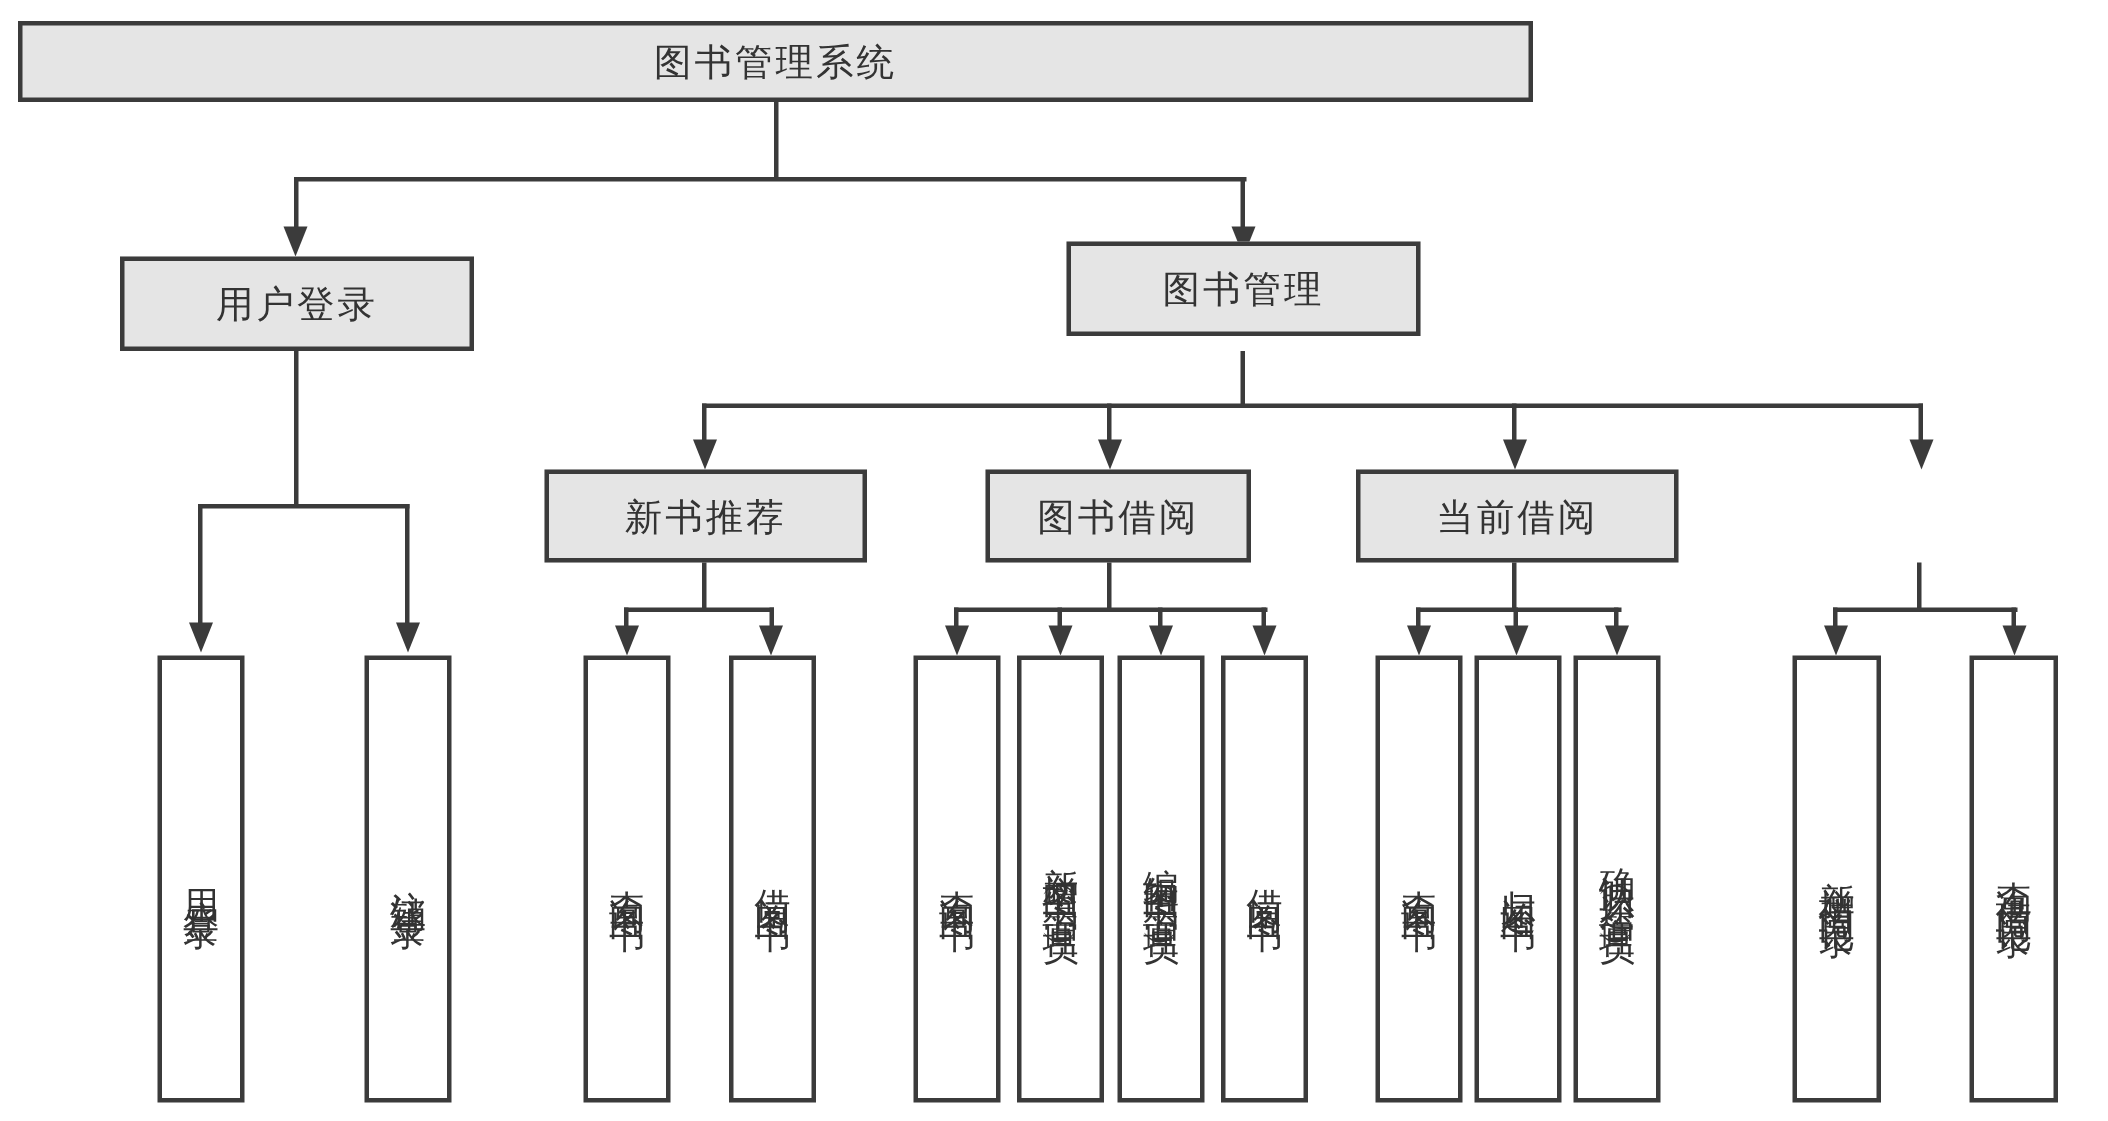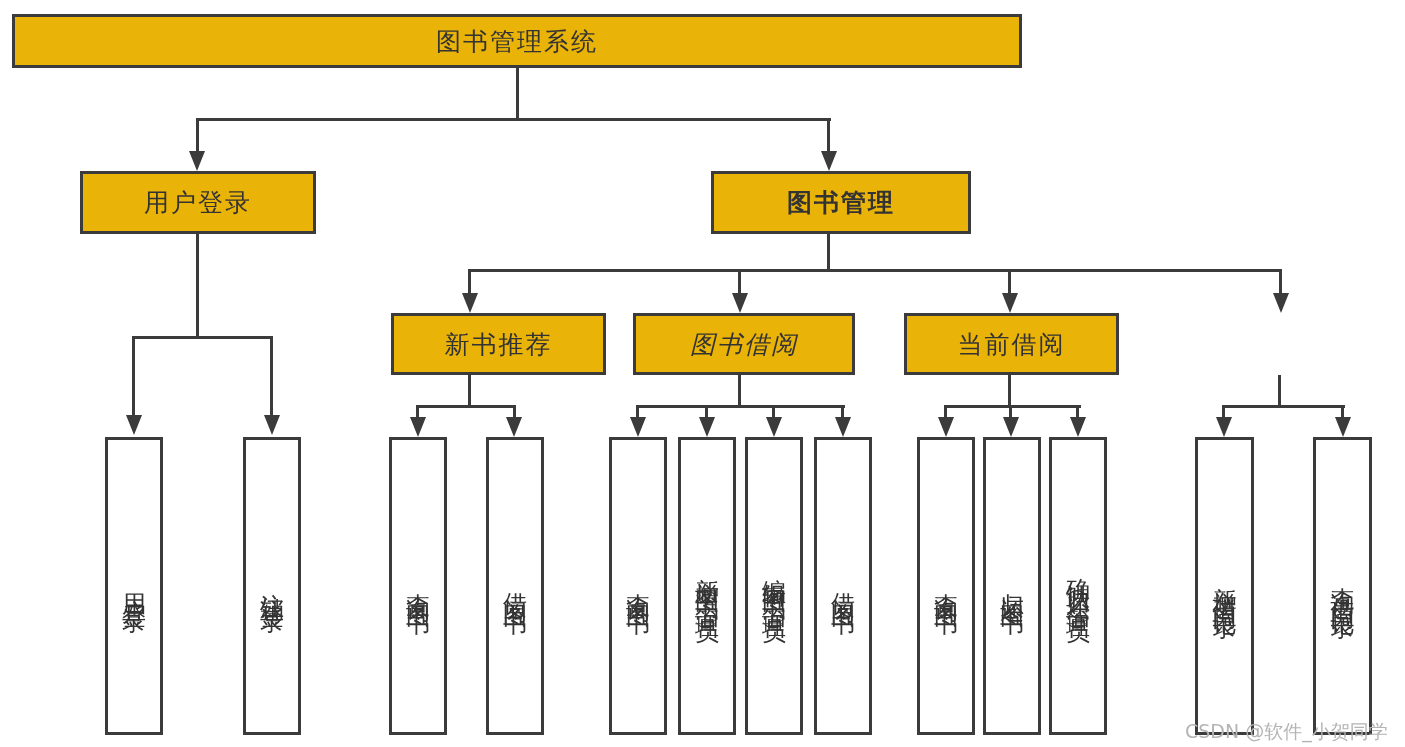--- a/index.html
+++ b/index.html
@@ -8,21 +8,21 @@
     width: 1405px;
     height: 747px;
     background: #ffffff;
     font-family: "DejaVu Sans", sans-serif;
     overflow: hidden;
   }
   .hbox {
     position: absolute;
     box-sizing: border-box;
     border: 3px solid #3b3b3b;
-    background: #eab308;
+    background: #e5e5e5;
     display: flex;
     align-items: center;
     justify-content: center;
     font-size: 25px;
     letter-spacing: 2px;
     color: #333333;
     white-space: nowrap;
   }
   .vbox {
     position: absolute;
@@ -70,21 +70,21 @@
   <div class="vline" style="left:516px; top:68px; height:52px;"></div>
   <div class="hline" style="left:196px; top:118px; width:635px;"></div>
   <div class="vline" style="left:196px; top:118px; height:35px;"></div>
   <div class="arrow" style="left:189px; top:151px;"></div>
   <div class="vline" style="left:827px; top:118px; height:35px;"></div>
   <div class="arrow" style="left:821px; top:151px;"></div>
 
   <div class="hbox" style="left:80px; top:171px; width:236px; height:63px;">
     <span>用户登录</span>
   </div>
-  <div class="hbox" style="left:711px; top:171px; width:260px; height:63px;font-weight:bold;">
+  <div class="hbox" style="left:711px; top:161px; width:236px; height:63px;">
     <span>图书管理</span>
   </div>
 
   <div class="vline" style="left:196px; top:234px; height:103px;"></div>
   <div class="hline" style="left:132px; top:336px; width:141px;"></div>
   <div class="vline" style="left:132px; top:336px; height:81px;"></div>
   <div class="arrow" style="left:126px; top:415px;"></div>
   <div class="vline" style="left:270px; top:336px; height:81px;"></div>
   <div class="arrow" style="left:264px; top:415px;"></div>
 
@@ -92,24 +92,24 @@
   <div class="hline" style="left:468px; top:269px; width:814px;"></div>
   <div class="vline" style="left:468px; top:269px; height:26px;"></div>
   <div class="arrow" style="left:462px; top:293px;"></div>
   <div class="vline" style="left:738px; top:269px; height:26px;"></div>
   <div class="arrow" style="left:732px; top:293px;"></div>
   <div class="vline" style="left:1008px; top:269px; height:26px;"></div>
   <div class="arrow" style="left:1002px; top:293px;"></div>
   <div class="vline" style="left:1279px; top:269px; height:26px;"></div>
   <div class="arrow" style="left:1273px; top:293px;"></div>
 
-  <div class="hbox" style="left:363px; top:313px; width:215px; height:62px;margin-left:28px;">
+  <div class="hbox" style="left:363px; top:313px; width:215px; height:62px;">
     <span>新书推荐</span>
   </div>
-  <div class="hbox" style="left:633px; top:313px; width:222px; height:62px;font-style:italic;">
+  <div class="hbox" style="left:657px; top:313px; width:177px; height:62px;">
     <span>图书借阅</span>
   </div>
   <div class="hbox" style="left:904px; top:313px; width:215px; height:62px;">
     <span>当前借阅</span>
   </div>
 
   <div class="vline" style="left:468px; top:375px; height:33px;"></div>
   <div class="hline" style="left:416px; top:405px; width:100px;"></div>
   <div class="vline" style="left:416px; top:405px; height:14px;"></div>
   <div class="arrow" style="left:410px; top:417px;"></div>
@@ -180,15 +180,14 @@
     <span>确认归还（管理员）</span>
   </div>
 
   <div class="vbox" style="left:1195px; top:437px; width:59px; height:298px;">
     <span>新增借阅记录</span>
   </div>
   <div class="vbox" style="left:1313px; top:437px; width:59px; height:298px;">
     <span>查询借阅记录</span>
   </div>
 
-  <div class="watermark">CSDN @软件_小贺同学</div>
 
 </div>
 
 </body></html>

